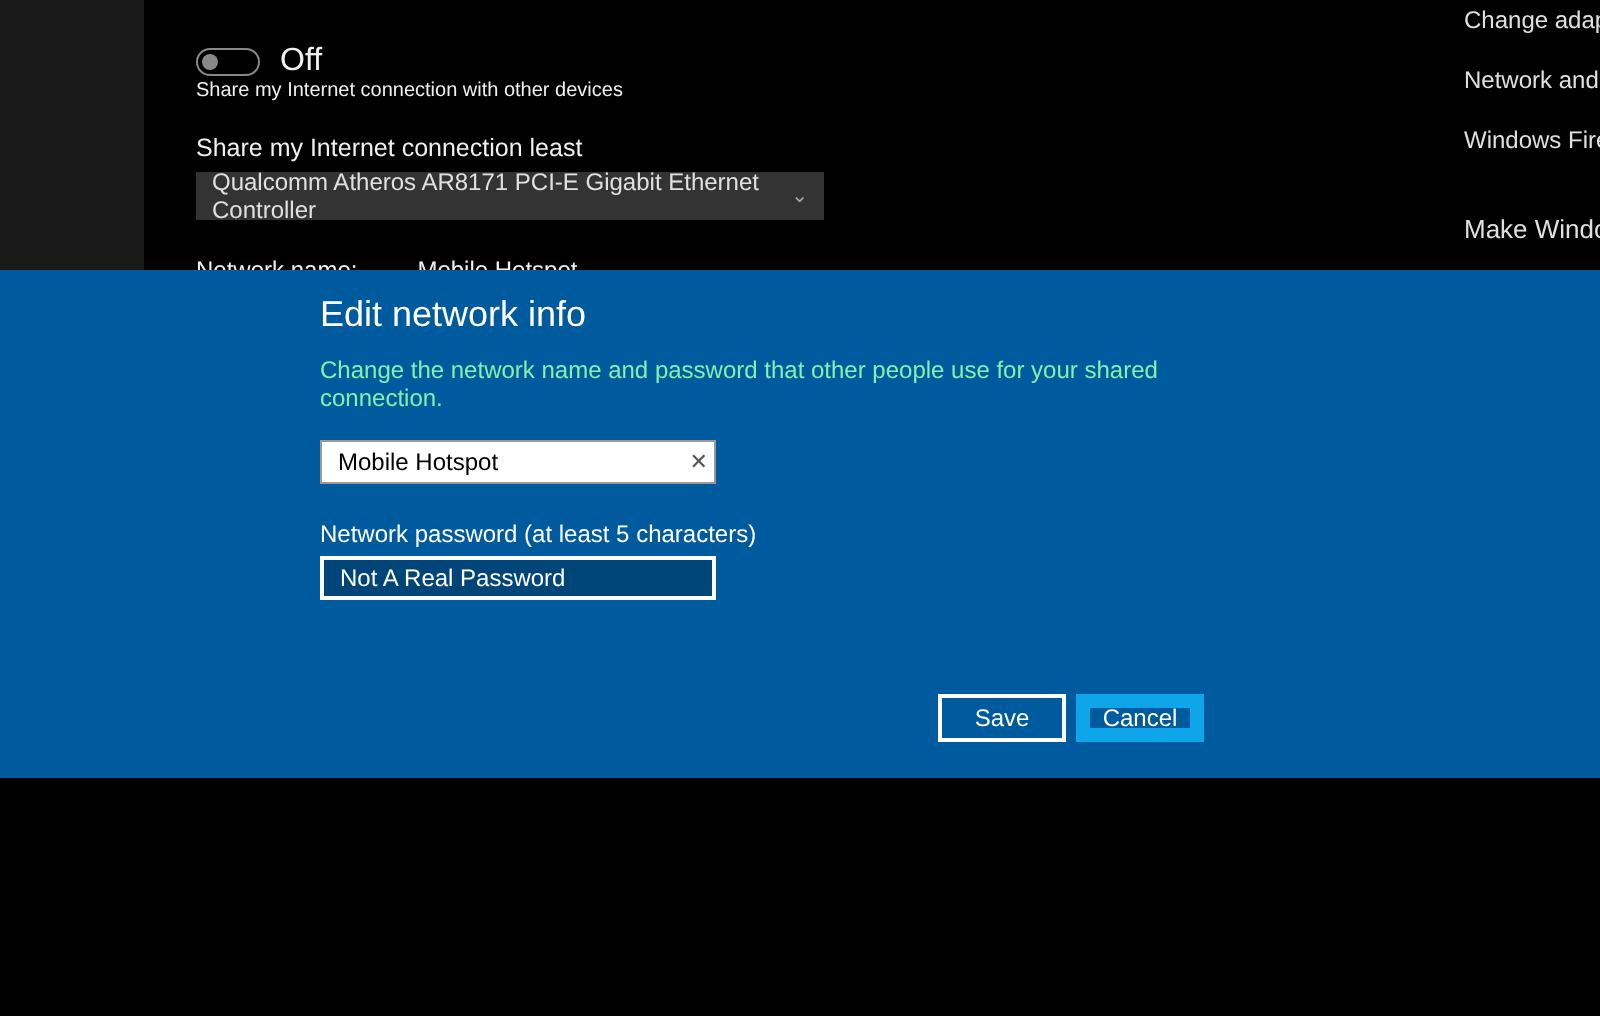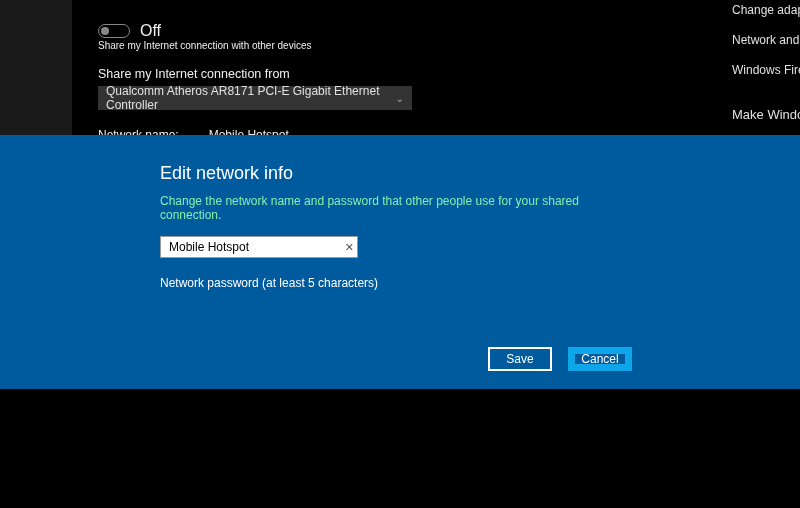--- a/index.html
+++ b/index.html
@@ -117,21 +117,21 @@
       font-size: 13px;
     }
     .dialog {
       position: absolute;
       left: 0;
       top: 135px;
       width: 800px;
       height: 254px;
       background: #005a9e;
       color: #ffffff;
-      padding: 28px 160px;
+      padding: 12px 160px;
     }
     .dialog-title {
       font-size: 18px;
       font-weight: 300;
       margin-bottom: 10px;
     }
     .dialog-desc {
       font-size: 12px;
       margin-bottom: 14px;
       color: #86efac;
@@ -166,23 +166,23 @@
       right: 4px;
       top: 50%;
       transform: translateY(-50%);
       font-size: 11px;
       color: #555;
       cursor: pointer;
     }
     .button-row {
       position: absolute;
       bottom: 18px;
-      right: 168px;
-      display: flex;
-      gap: 16px;
+      right: 198px;
+      display: flex;
+      gap: 5px;
     }
     .dlg-button {
       width: 64px;
       height: 24px;
       background: #005a9e;
       border: 7px solid #0ea5e9;
       color: #ffffff;
       font-size: 12px;
       cursor: pointer;
       display: flex;
@@ -203,21 +203,21 @@
 <div class="bg-sidebar"></div>
 
 <div class="bg-content">
   <div class="bg-share-label">Share my Internet connection with other devices</div>
   <div class="toggle-wrap">
     <div class="toggle">
       <div class="toggle-knob"></div>
     </div>
     <div class="toggle-text">Off</div>
   </div>
-  <div class="bg-from-label">Share my Internet connection from</div>
+  <div class="bg-from-label">Share my Internet connection least</div>
   <div class="bg-dropdown">
     <span>Qualcomm Atheros AR8171 PCI-E Gigabit Ethernet Controller</span>
     <span class="chevron">⌄</span>
   </div>
   <div class="bg-network-name-row">
     <span>Network name:</span>
     <span>Mobile Hotspot</span>
   </div>
 </div>
 
@@ -232,18 +232,21 @@
 <div class="dialog">
   <div class="dialog-title">Edit network info</div>
   <div class="dialog-desc">Change the network name and password that other people use for your shared connection.</div>
 
   <div class="input-wrap">
     <input type="text" class="text-input" value="Mobile Hotspot" style="">
     <span class="clear-btn">✕</span>
   </div>
 
   <div class="field-label">Network password (at least 5 characters)</div>
+  <div class="input-wrap">
+    <input type="text" class="text-input focused" value="Not A Real Password" style="">
+  </div>
 
   <div class="button-row">
     <div class="dlg-button primary">Save</div>
     <div class="dlg-button">Cancel</div>
   </div>
 </div>
 
 </body></html>

